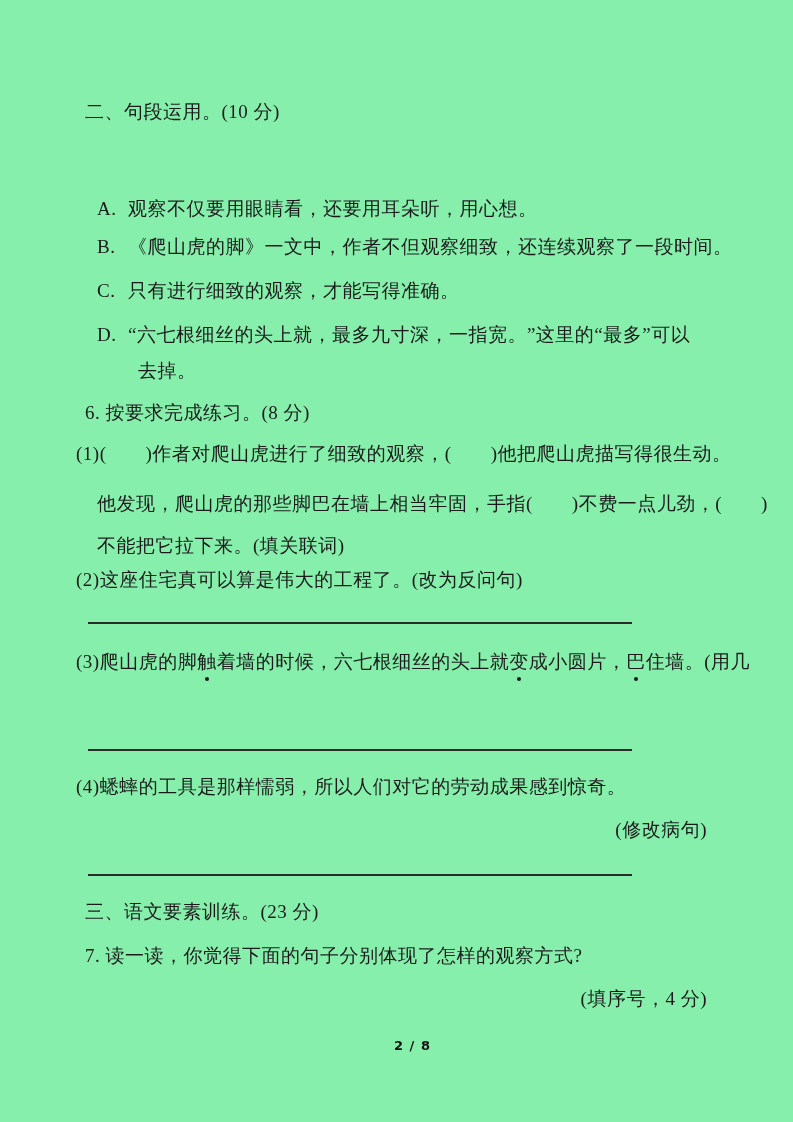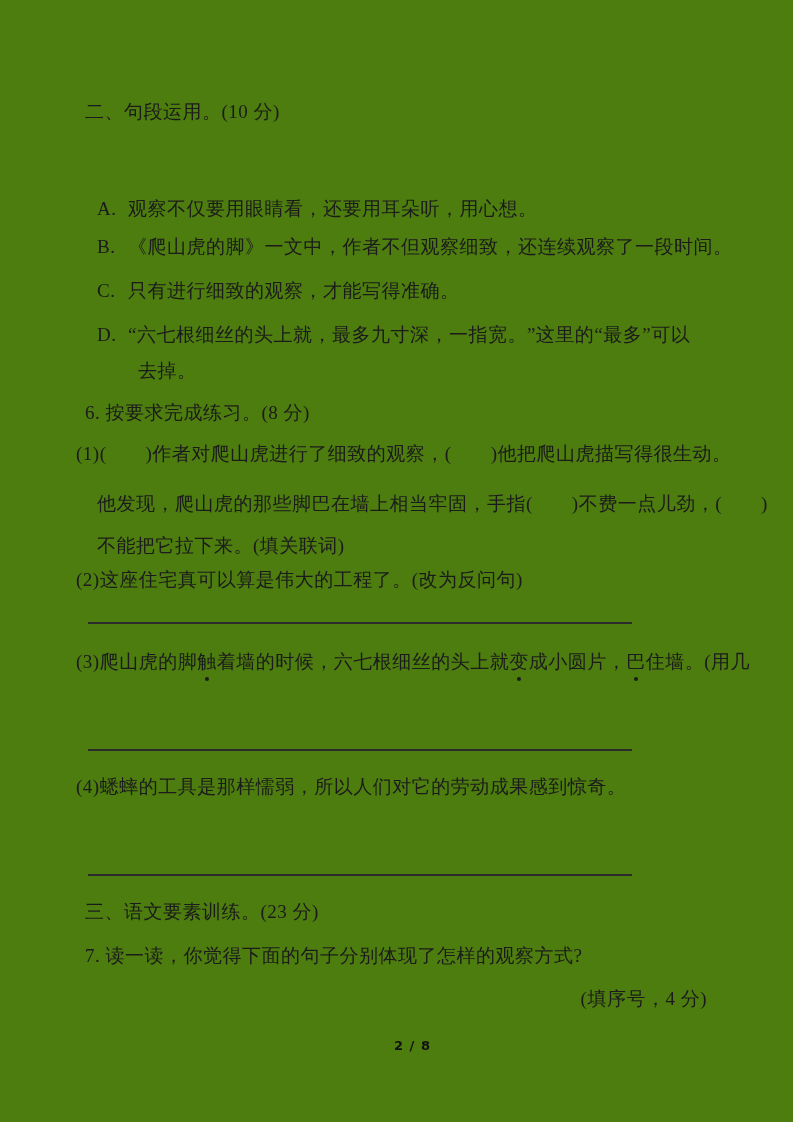--- a/index.html
+++ b/index.html
@@ -4,21 +4,21 @@
 <style>
   html, body {
     margin: 0;
     padding: 0;
     background: #ffffff;
   }
   .page {
     position: relative;
     width: 793px;
     height: 1122px;
-    background: #4d7c0f;
+    background: #86efac;
     font-family: "Liberation Serif", "DejaVu Serif", serif;
     font-size: 19px;
     color: #1b1b1b;
     overflow: hidden;
   }
   .line {
     position: absolute;
     left: 85px;
     line-height: 26px;
     white-space: nowrap;
@@ -114,20 +114,21 @@
 
   <div class="answer-line" style="top:622px"></div>
 
   <div class="line indent-sub" style="top:649px"><span>(3)爬山虎的脚</span><span class="emph">触</span><span>着墙的时候，六七根细丝的头上就</span><span class="emph">变</span><span>成小圆片，</span><span class="emph">巴</span><span>住墙。(用几</span></div>
 
 
   <div class="answer-line" style="top:749px"></div>
 
   <div class="line indent-sub" style="top:774px">(4)蟋蟀的工具是那样懦弱，所以人们对它的劳动成果感到惊奇。</div>
 
+  <div class="right-note" style="top:817px">(修改病句)</div>
 
   <div class="answer-line" style="top:874px"></div>
 
   <div class="line" style="top:899px">三、语文要素训练。(23 分)</div>
 
   <div class="line" style="top:943px">7. 读一读，你觉得下面的句子分别体现了怎样的观察方式?</div>
 
   <div class="right-note" style="top:986px">(填序号，4 分)</div>
 
   <div class="footer" style="top:1038px">2 / 8</div>

